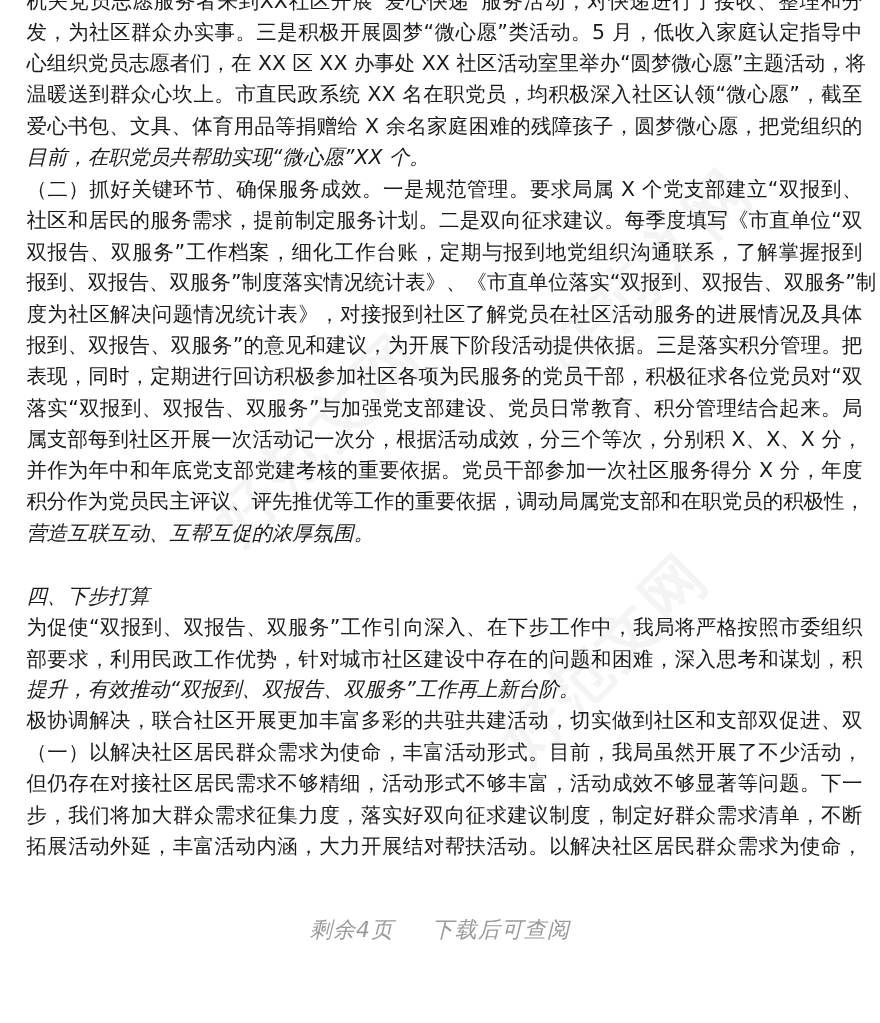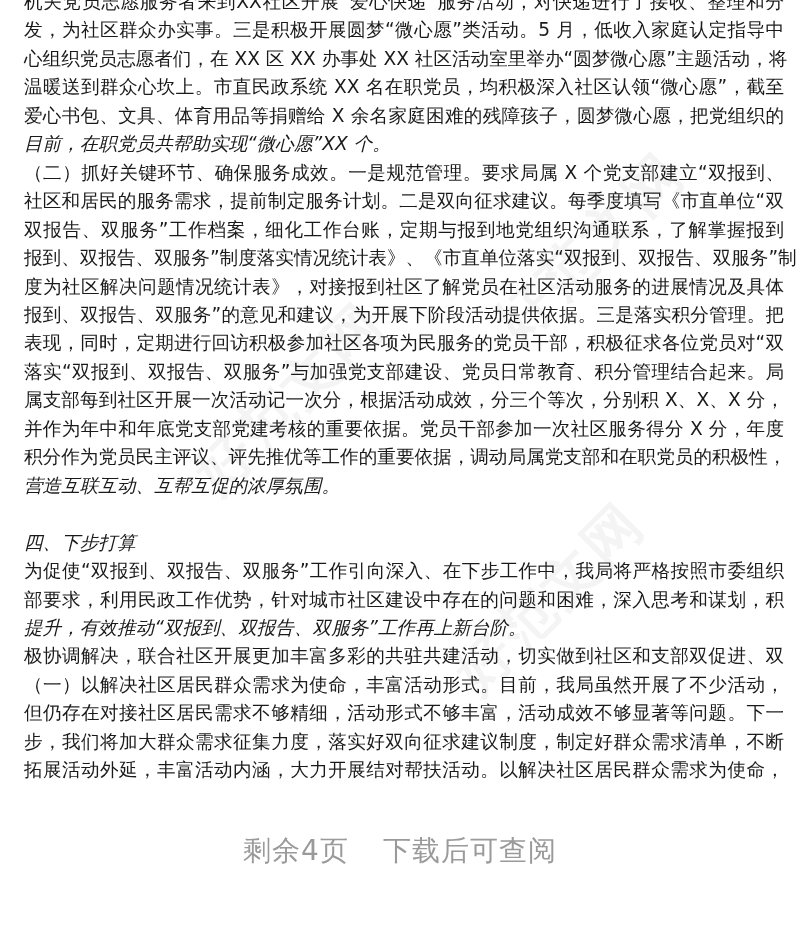--- a/index.html
+++ b/index.html
@@ -16,21 +16,21 @@
     .line.last { text-align-last: left; font-style: italic; }
     .line.blank { height: 28.46px; }
     .watermark {
       position: absolute; color: rgba(0,0,0,0.045);
       font-family: "DejaVu Sans", sans-serif; font-size: 56px; font-weight: bold;
       transform: rotate(-45deg); white-space: nowrap; pointer-events: none; letter-spacing: 4px;
     }
     .footer-note {
       position: absolute; left: 0; width: 800px; top: 832px; text-align: center;
       font-family: "DejaVu Sans", "Liberation Sans", sans-serif;
-      font-size: 28px; color: #9a9a9a; letter-spacing: 1px;
+      font-size: 20px; color: #9a9a9a; letter-spacing: 1px; font-style: italic;
     }
     .footer-note .gap { display: inline-block; width: 34px; }
   </style>
 </head>
 <body>
 
 <div class="doc">
 
   <div class="watermark" style="left:170px; top:360px;">好范文网</div>
   <div class="watermark" style="left:470px; top:210px;">好范文网</div>

